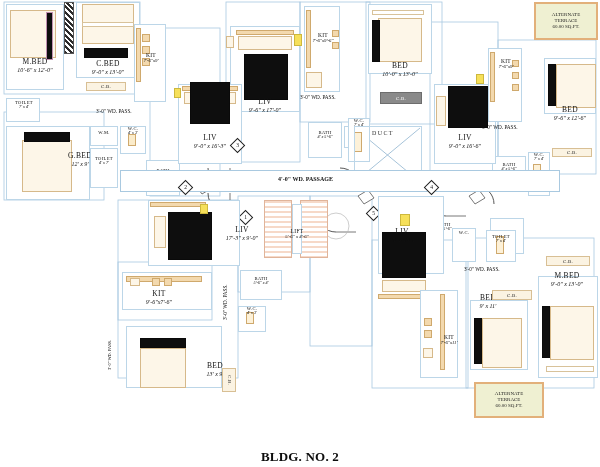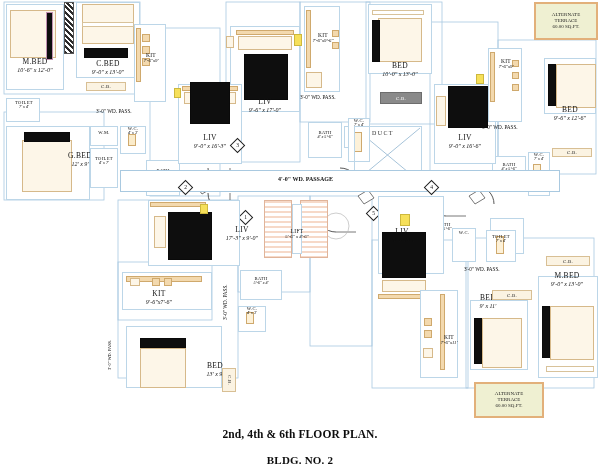--- a/index.html
+++ b/index.html
@@ -167,24 +167,24 @@
     width: 600px;
     text-align: center;
   }
   #titleblock .t1 {
     font-size: 11.5px;
     font-weight: bold;
     color: #0d0d0d;
     letter-spacing: .1px;
   }
   #titleblock .t2 {
-    font-size: 11px;
+    font-size: 13px;
     font-weight: bold;
     color: #0d0d0d;
-    margin-top: 14px;
+    margin-top: 21px;
     letter-spacing: .2px;
   }
 
   
   #watermark {
     position: absolute;
     left: 152px;
     top: 196px;
     font-size: 58px;
     font-weight: bold;
@@ -607,17 +607,16 @@
     <span>C.B.</span>
   </div>
 
   <div class="terrace" style="left:474px;top:382px;width:70px;height:36px;">
     <span>ALTERNATE</span>
     <span>TERRACE</span>
     <span>60.00 SQ.FT.</span>
   </div>
 
   <div id="titleblock">
-    <div class="t1">2nd, 4th &amp; 6th FLOOR PLAN.</div>
     <div class="t2">BLDG. NO. 2</div>
   </div>
 
 </div>
 
 </body></html>

